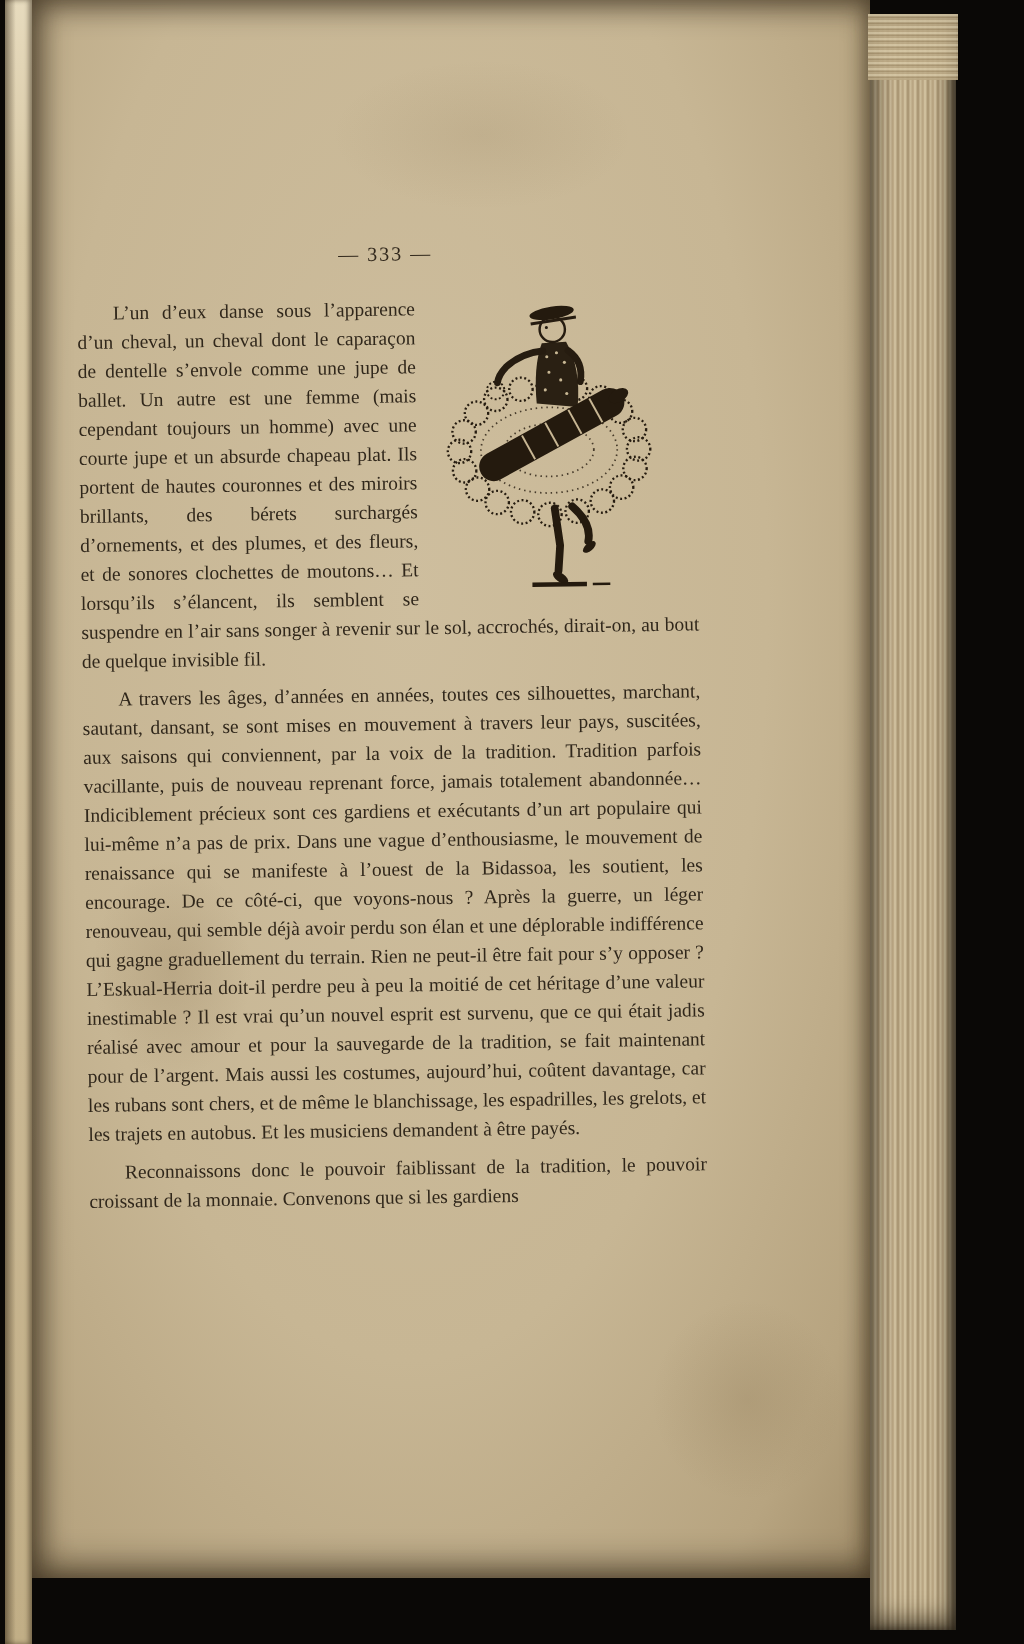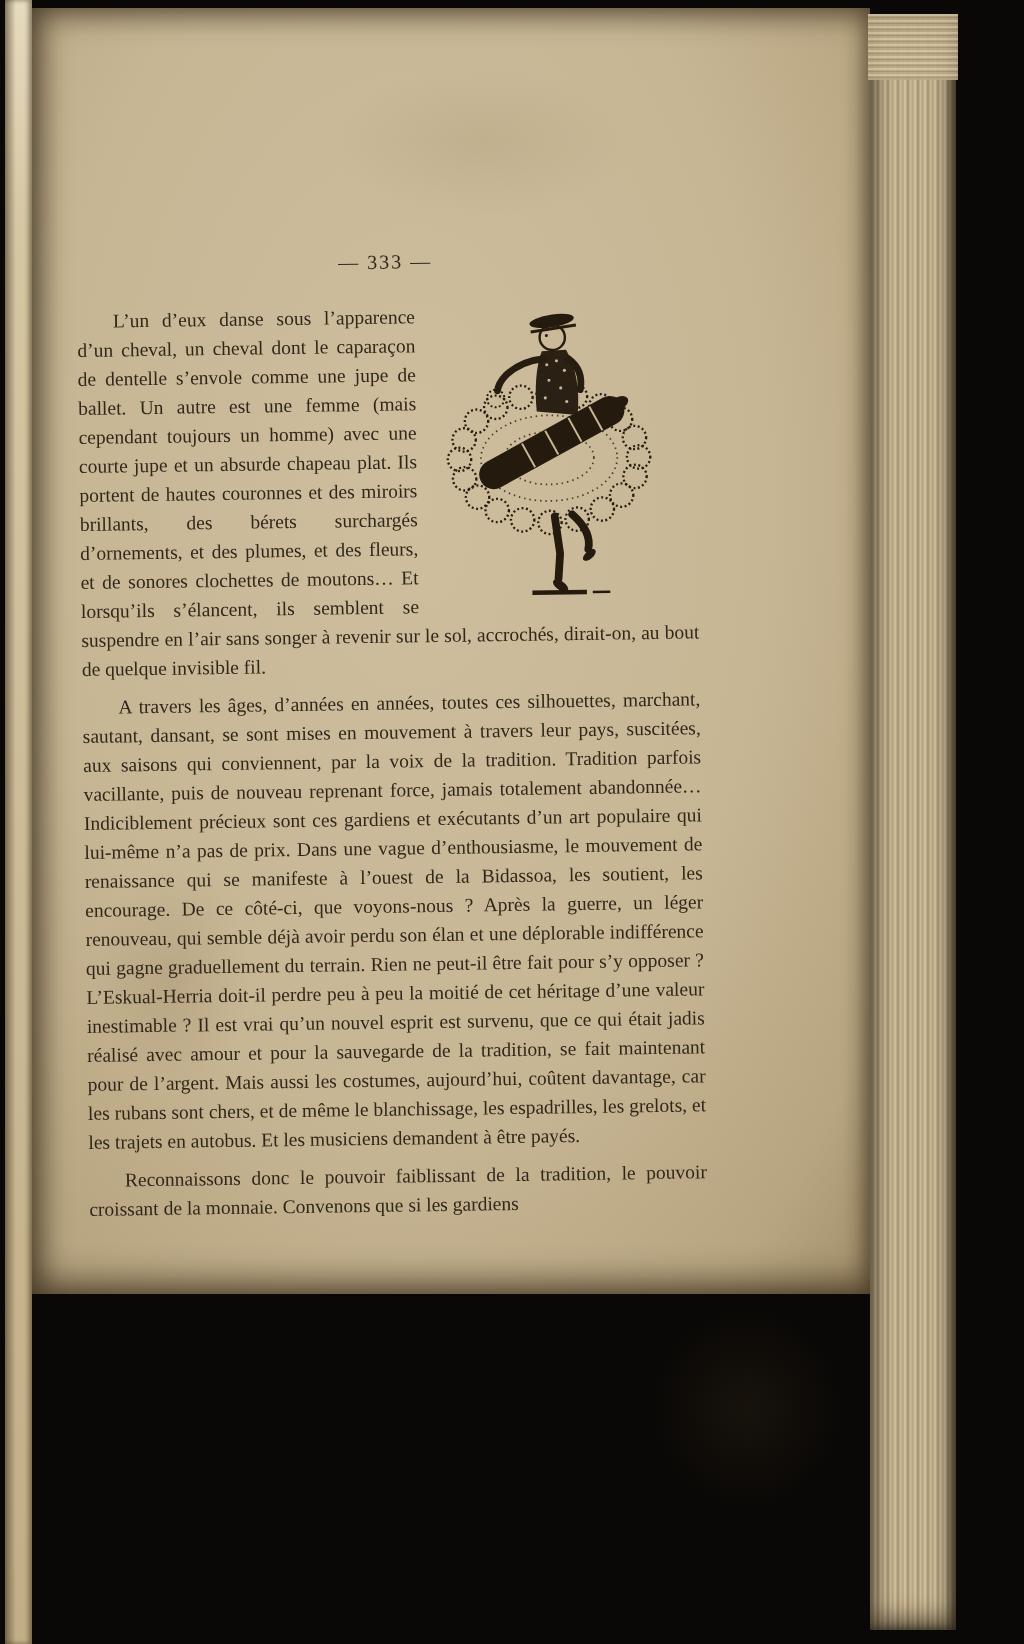--- a/index.html
+++ b/index.html
@@ -15,21 +15,21 @@
   .left-page-edge {
     position:absolute; left:5px; top:0; width:27px; height:1644px;
     background:
       linear-gradient(90deg, rgba(55,42,24,.55), rgba(0,0,0,0) 40%),
       linear-gradient(180deg, #e7dbbe 0%, #d6c6a2 14%, #ccba96 55%, #c1ae86 100%);
     box-shadow: inset -3px 0 5px rgba(40,28,12,.5);
   }
 
   
   .scan-page {
-    position:absolute; left:32px; top:8px; width:838px; height:1286px;
+    position:absolute; left:32px; top:0; width:838px; height:1578px;
     background:
       radial-gradient(ellipse at 45% 38%, #cebe9e 0%, #c7b694 55%, #b7a480 85%, #a28e6a 100%);
     box-shadow:
       inset 14px 0 26px rgba(40,30,15,.38),
       inset -6px 0 16px rgba(60,45,25,.28),
       inset 0 14px 24px rgba(40,30,15,.30),
       inset 0 -18px 28px rgba(40,30,15,.38);
   }
 
   .stain { position:absolute; pointer-events:none; }

